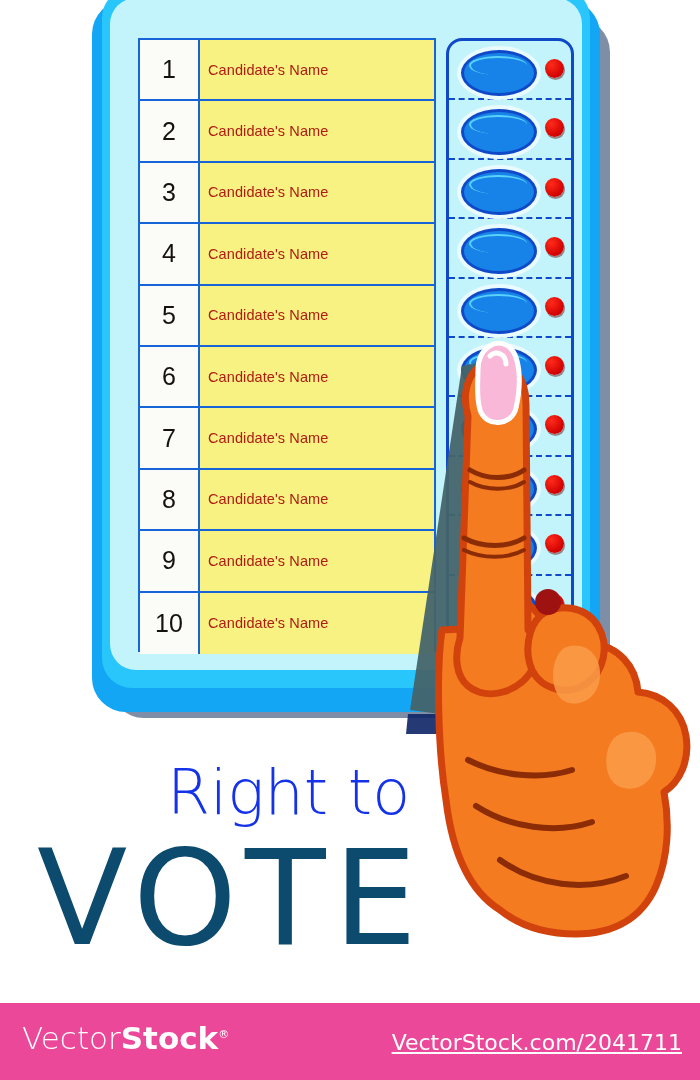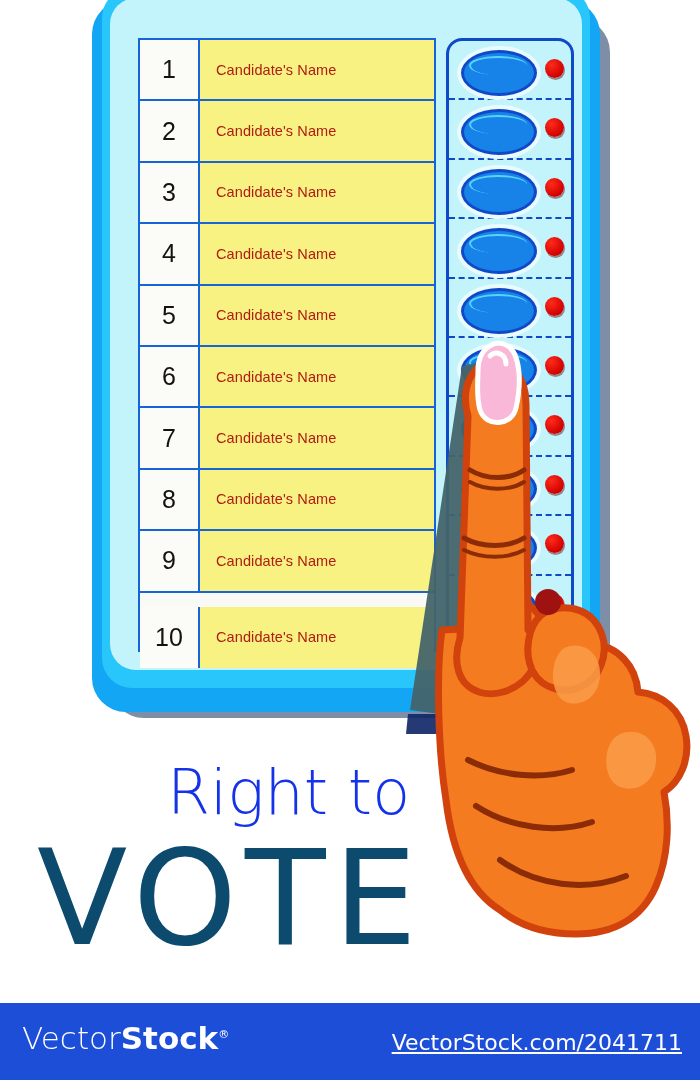--- a/index.html
+++ b/index.html
@@ -31,25 +31,25 @@
   .led-ind{position:absolute;top:14px;width:14px;height:14px;border-radius:50%;}
   #led-green{left:198px;background:radial-gradient(circle at 35% 32%,#49e64a,#0aa80b 70%);
              box-shadow:0 0 0 1px #9bf0a0;}
   #led-cyan{left:226px;background:radial-gradient(circle at 35% 32%,#7fe4ff,#0fb6ef 70%);
              box-shadow:0 0 0 2px #e3fbff;}
 
   
   #ballot{position:absolute;left:28px;top:40px;width:298px;height:614px;
           border:2px solid #1763d8;box-sizing:border-box;background:#f9f9f5;}
   .brow{display:flex;height:61.4px;box-sizing:border-box;border-bottom:2px solid #1763d8;}
-  .brow:last-child{border-bottom:none;margin-top:14px;}
+  .brow:last-child{border-bottom:none;}
   .bnum{width:58px;flex:0 0 58px;background:#fbfbf7;border-right:2px solid #1763d8;
         display:flex;align-items:center;justify-content:center;
         font-size:25px;color:#14110e;font-family:"Liberation Sans",sans-serif;}
-  .bname{flex:1;background:#f7f281;display:flex;align-items:center;padding-left:16px;
+  .bname{flex:1;background:#f7f281;display:flex;align-items:center;padding-left:8px;
          font-size:14.5px;color:#b01b13;font-weight:500;letter-spacing:.1px;}
 
   
   #btnpanel{position:absolute;left:336px;top:40px;width:128px;height:600px;
             border:3px solid #1049c8;border-radius:16px;box-sizing:border-box;
             background:#c3f4fb;overflow:hidden;}
   .bcell{position:relative;height:59.4px;box-sizing:border-box;
          border-bottom:2px dashed #1049c8;}
   .bcell:last-child{border-bottom:none;}
   .vbtn{position:absolute;left:12px;top:9px;width:70px;height:40px;border-radius:50%;
@@ -68,21 +68,21 @@
   
   #headline{position:absolute;left:4px;top:762px;width:700px;height:230px;}
   #right-to{position:absolute;left:163px;top:0px;font-size:62px;color:#1433e8;
             font-weight:300;letter-spacing:0px;line-height:1;
             font-family:"DejaVu Sans", sans-serif;}
   #vote{position:absolute;left:33px;top:70px;font-size:132px;color:#0c4a6e;
         font-weight:400;letter-spacing:8px;line-height:1;
         font-family:"DejaVu Sans", sans-serif;}
 
   
-  #wm{position:absolute;left:0;top:1003px;width:700px;height:77px;background:#1d4ed8;}
+  #wm{position:absolute;left:0;top:1003px;width:700px;height:77px;background:#ec4899;}
   #wm-logo{position:absolute;left:22px;top:20px;color:#fff;font-size:31px;line-height:1;
            white-space:nowrap;font-family:"DejaVu Sans", sans-serif;}
   #wm-logo .thin{font-weight:300;}
   #wm-logo .bold{font-weight:700;}
   #wm-logo .reg{font-size:11px;vertical-align:super;}
   #wm-url{position:absolute;right:18px;top:27px;color:#fff;font-size:22px;
           font-family:"DejaVu Sans", sans-serif;text-decoration:underline;}
 </style>
 </head>
 <body>

